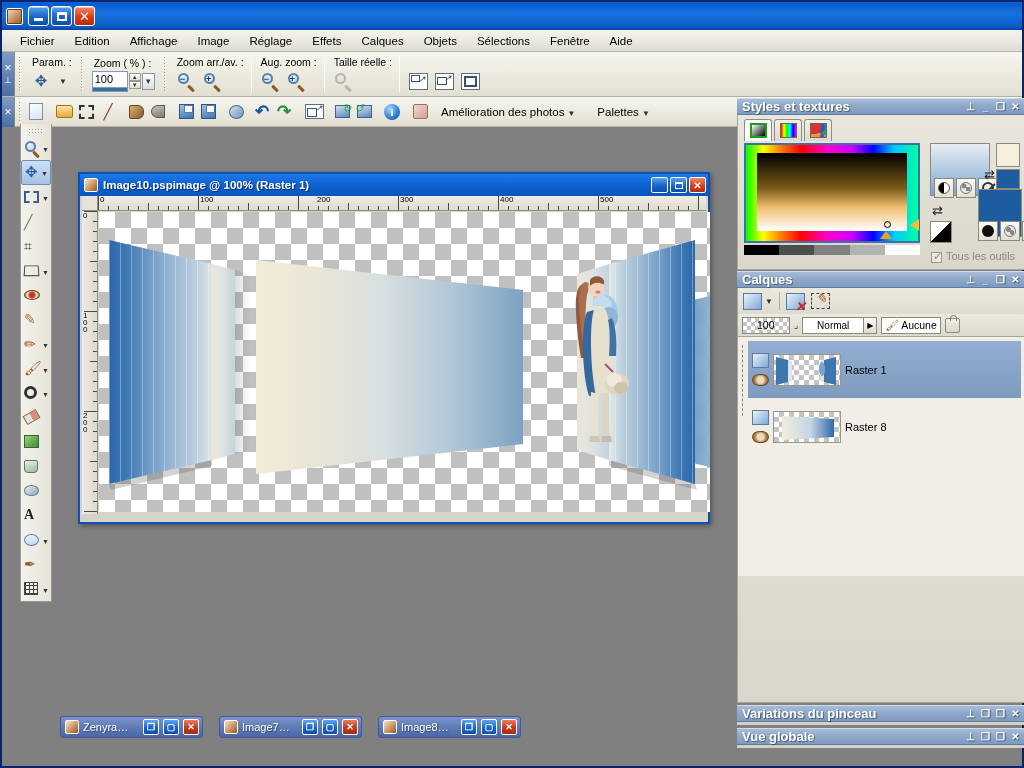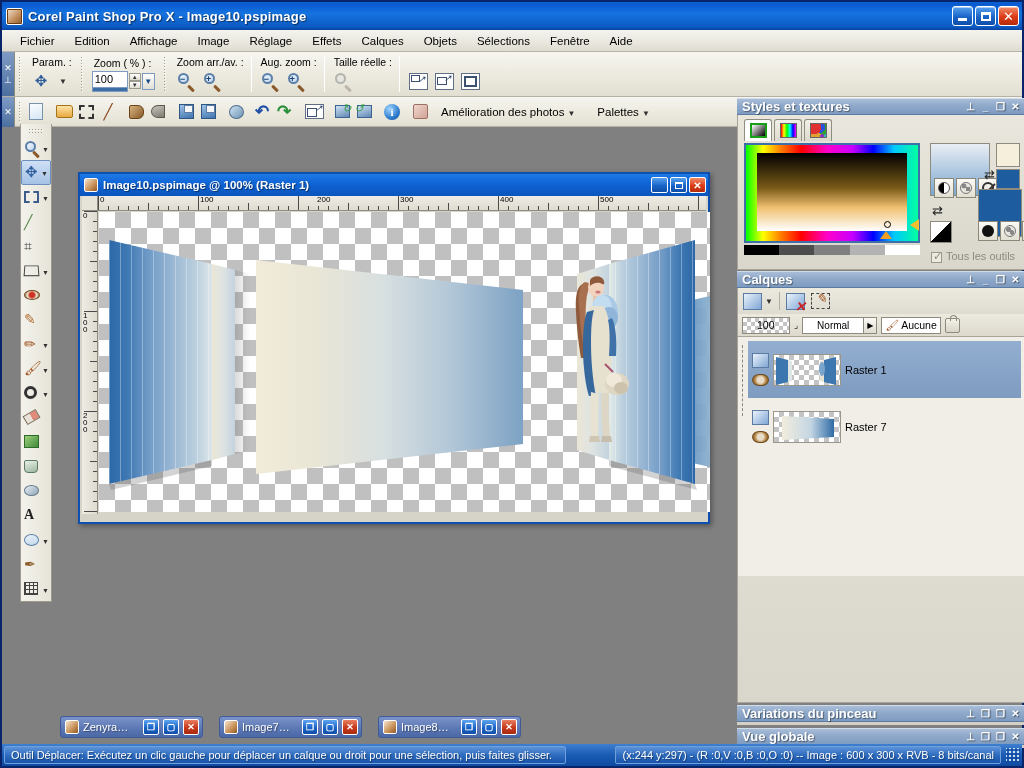--- a/index.html
+++ b/index.html
@@ -326,21 +326,20 @@
     background-image: radial-gradient(#c9dcf2 40%,transparent 41%), radial-gradient(#15479a 40%,transparent 41%);
     background-size:4px 4px,4px 4px; background-position:2px 2px,0 0; }
 </style>
 </head>
 <body>
 
 <div id="app">
 
   <div class="titlebar">
     <div class="tb-icon"></div>
-    <div class="tb-title">Corel Paint Shop Pro X - Image10.pspimage</div>
     <div class="win-btns">
       <div class="win-btn">
           <i class="glyph-min"></i>
         </div>
       <div class="win-btn">
           <i class="glyph-max"></i>
         </div>
       <div class="win-btn close">
           <span class="glyph-x">✕</span>
         </div>
@@ -1031,21 +1030,21 @@
               <defs>
                 <linearGradient id="thumbGrad" x1="0" y1="0" x2="1" y2="0">
                   <stop offset="0%" stop-color="#f2eddd"></stop>
                   <stop offset="55%" stop-color="#c4d6e4"></stop>
                   <stop offset="100%" stop-color="#2f6ba6"></stop>
                 </linearGradient>
               </defs>
               <polygon points="8,4 60,7 60,25 8,28" fill="url(#thumbGrad)"></polygon>
             </svg>
           </div>
-          <div class="layer-name">Raster 7</div>
+          <div class="layer-name">Raster 8</div>
         </div>
       </div>
     </div>
   </div>
 
   <div class="panel" id="panel-brush" style="height:20px;">
     <div class="panel-title" style="border-top:1px solid #cfdcea;">
       <div class="pt">Variations du pinceau</div>
       <div class="pbtns">
         <div class="pb">⊥</div>
@@ -1085,20 +1084,14 @@
     </div>
     <div class="dtb">
       <span class="dti"></span>
       <span class="dtn">Image8…</span>
       <span class="b">❐</span>
       <span class="b">▢</span>
       <span class="b close">✕</span>
     </div>
   </div>
 
-  <div class="statusbar">
-    <div class="sb-cell sb-left" style="width:562px;">Outil Déplacer: Exécutez un clic gauche pour déplacer un calque ou droit pour une sélection, puis faites glisser.</div>
-    <div class="sb-spacer"></div>
-    <div class="sb-cell">(x:244 y:297) - (R :0,V :0,B :0,O :0) -- Image :  600 x 300 x RVB - 8 bits/canal</div>
-    <div class="sb-grip"></div>
-  </div>
 
 </div>
 
 </body></html>

